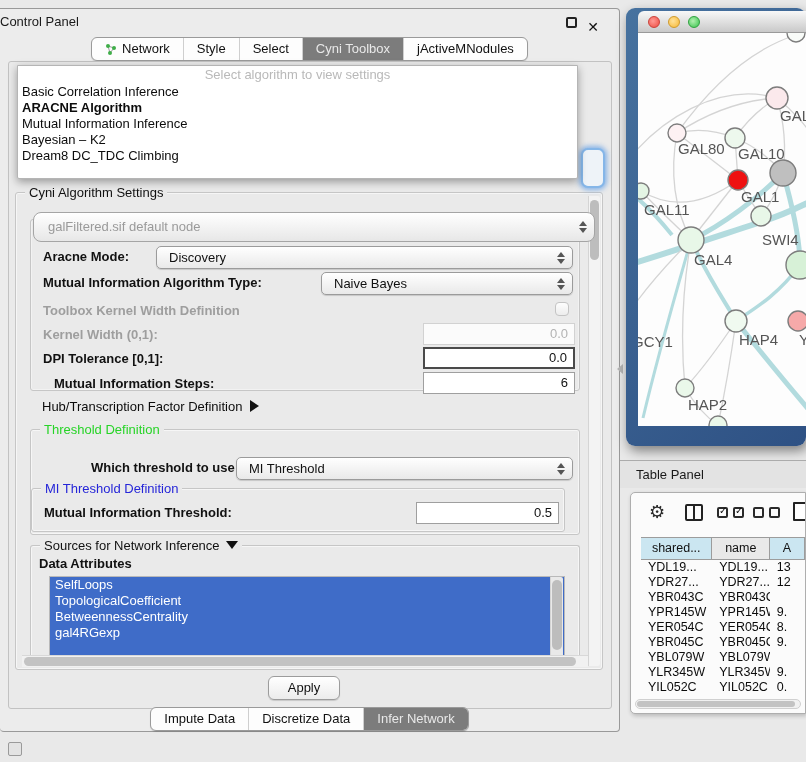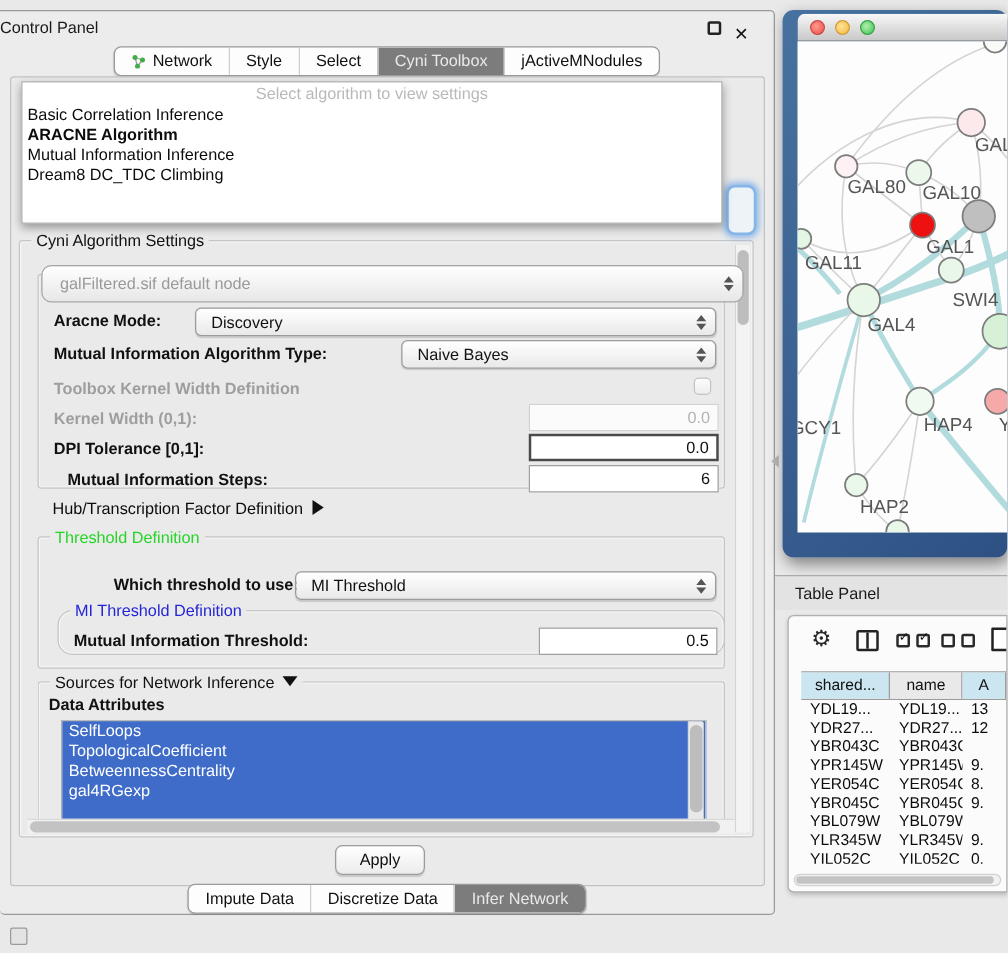--- a/index.html
+++ b/index.html
@@ -233,21 +233,21 @@
 
         <div class="lbl" style="left:60px; top:30px;">Which threshold to use:</div>
         <div class="combo" style="left:205px; top:27px; width:337px; height:23px;">
           <span class="cb-text">MI Threshold</span>
           <span class="stepper">
               <i class="up"></i>
               <i class="dn"></i>
             </span>
         </div>
 
-        <div class="groupbox" style="left:15px; top:58px; width:534px; height:36px;border-radius:12px;">
+        <div class="groupbox" style="left:0; top:58px; width:534px; height:44px;">
           <span class="gb-title blue">MI Threshold Definition</span>
           <div class="lbl" style="left:12px; top:16px;">Mutual Information Threshold:</div>
           <div class="tfield" style="left:384px; top:13px; width:143px; height:22px;">0.5</div>
         </div>
       </div>
 
       <div class="groupbox" style="left:14px; top:352px; width:550px; height:114px; border-bottom:none;">
         <span class="gb-title"><span>Sources for Network Inference</span><span class="arrow-down"></span></span>
         <div class="lbl" style="left:8px; top:10px;">Data Attributes</div>
         <div class="attr-list" style="left:18px; top:30px; width:516px; height:84px;" id="attr-list">
@@ -268,20 +268,21 @@
 
     <div class="btn" style="left:259px; top:614px; width:72px; height:24px; line-height:22px;">Apply</div>
   </div>
 
   <div class="dropdown">
     <div class="dd-placeholder">Select algorithm to view settings</div>
     <div id="dd-items">
         <div class="dd-item">Basic Correlation Inference</div>
         <div class="dd-item selected">ARACNE Algorithm</div>
         <div class="dd-item">Mutual Information Inference</div>
+        <div class="dd-item">Bayesian – K2</div>
         <div class="dd-item">Dream8 DC_TDC Climbing</div>
       </div>
   </div>
 
   <div class="tabbar" style="top:698px;">
     <div class="tabgroup" id="bottom-tabs">
         <div class="tab">
           <span>Impute Data</span>
         </div>
         <div class="tab">

